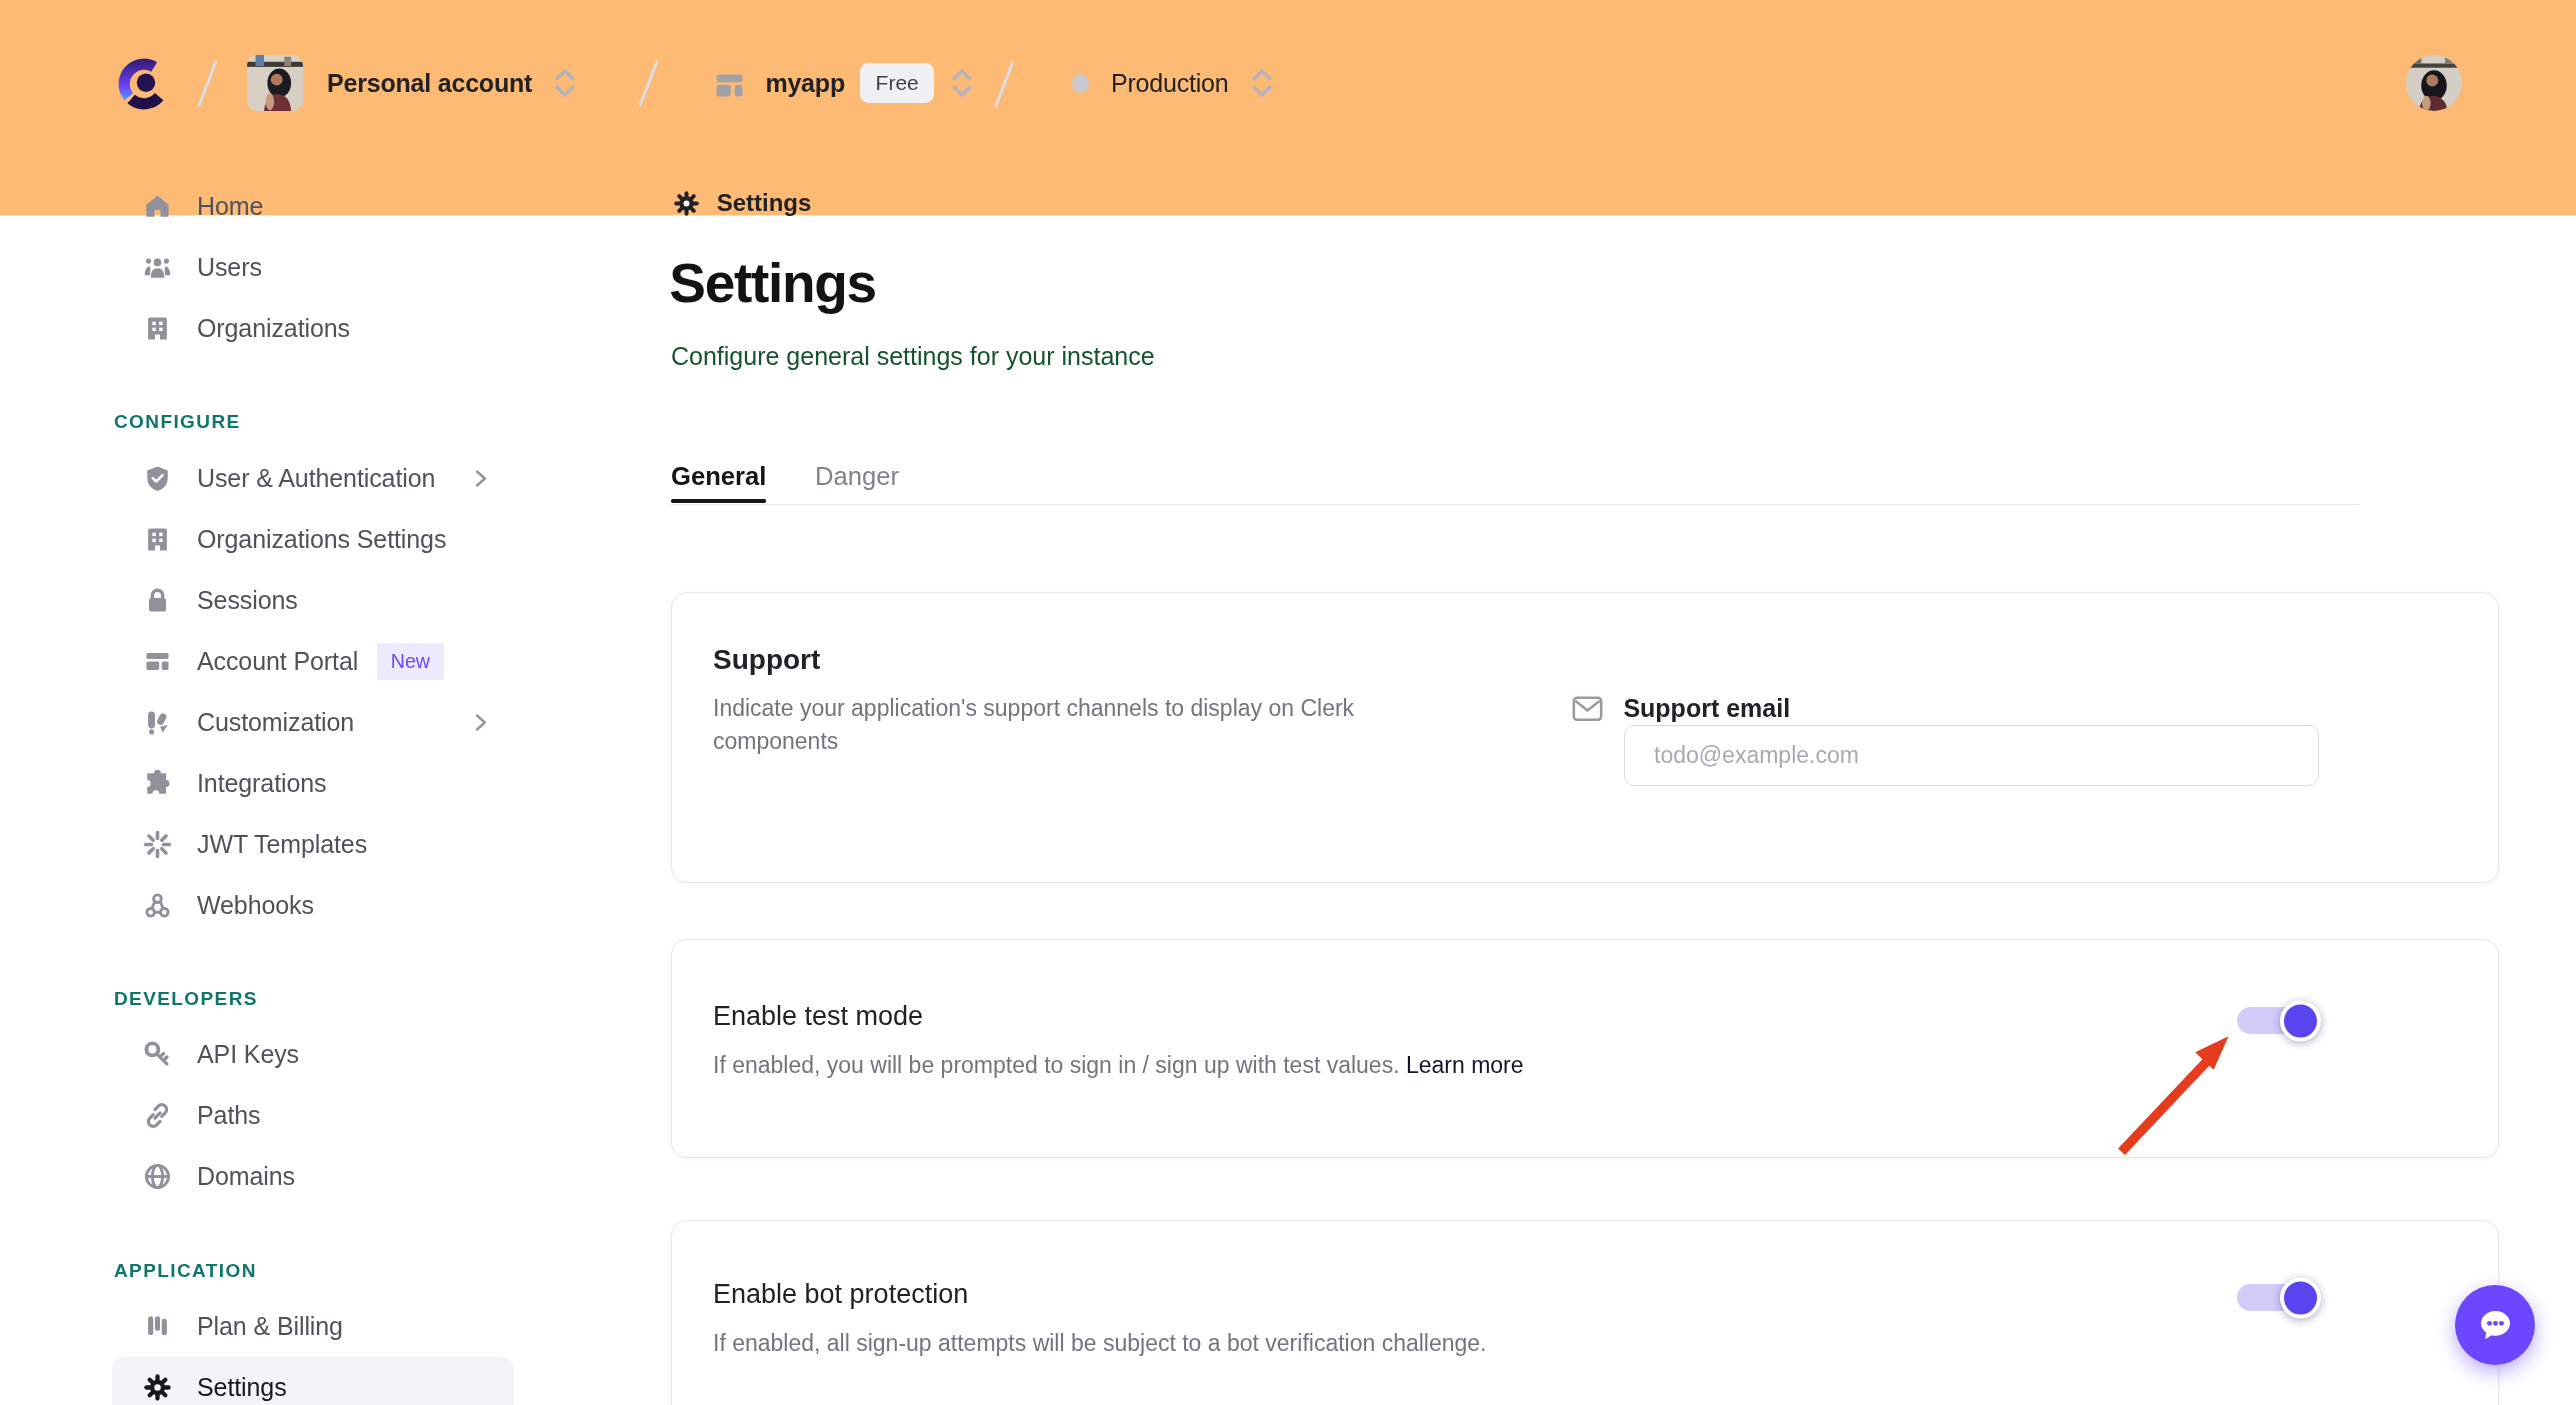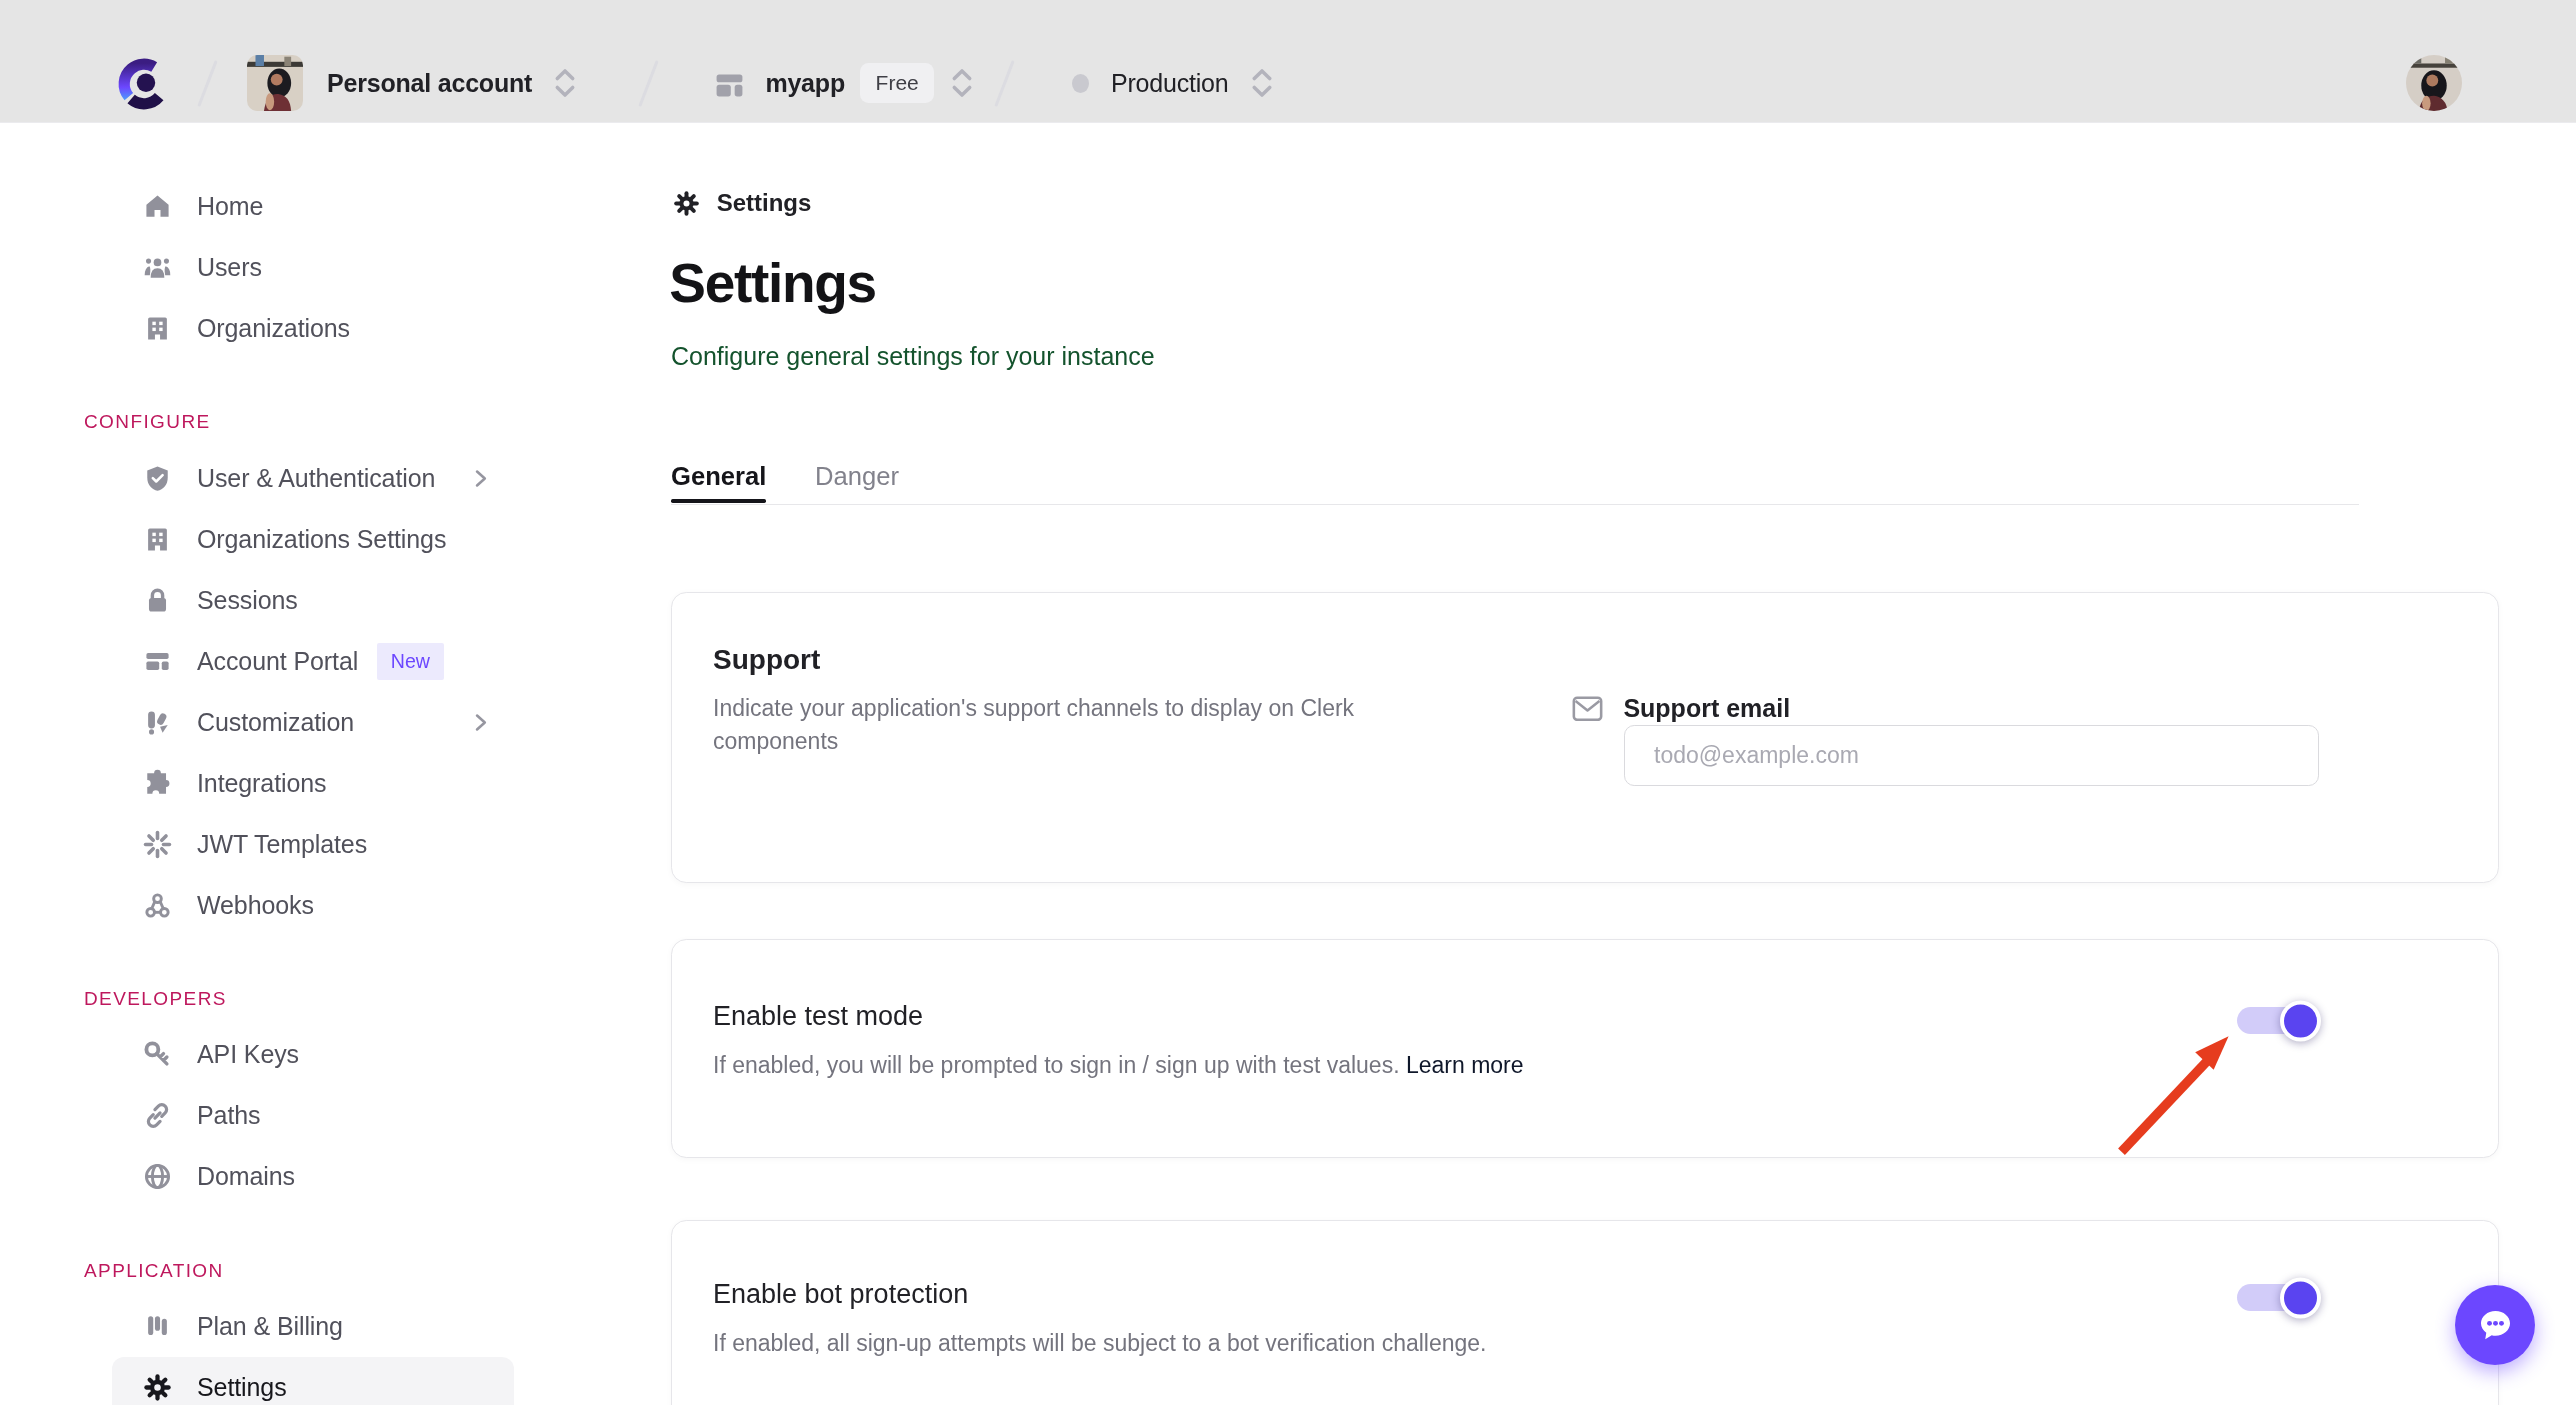--- a/index.html
+++ b/index.html
@@ -1,22 +1,22 @@
 <!DOCTYPE html>
 <html style="font-size:13.6px"><head>
 <meta charset="utf-8">
 <style>
   * { box-sizing: border-box; margin: 0; padding: 0; }
   html, body { width: 2576px; height: 1406px; overflow: hidden; background: #fff;
     font-family: "Liberation Sans", "DejaVu Sans", sans-serif; color: #212126; }
   .abs { position: absolute; }
 
   
-  #header { position: absolute; left: 0; top: 0; width: 2576px; height: 123px;
-    border-bottom: 0.9px solid #ebebee; background: #e5e5e5; }
+  #header { position: absolute; left: 0; top: 0; width: 2576px; height: 216px;
+    border-bottom: 0.9px solid #ebebee; background: #fdba74; }
   .slash-sep { position: absolute; width: 2.6px; height: 49px; background: #dcdce1;
     transform: rotate(21deg); border-radius: 1.7px; top: 59px; }
   .crumb { position: absolute; display: flex; align-items: center; top: 0; height: 166px; cursor: pointer; }
   .crumb-label { font-size: 25px; font-weight: 700; color: #212126; letter-spacing: -0.2px; }
   .crumb-label.medium { font-weight: 500; }
   .avatar-sq { width: 56px; height: 56px; border-radius: 10.2px; overflow: hidden; flex: 0 0 auto; }
   .updown-icon { margin-left: 22px; display: inline-flex; }
   .plan-badge { background: #f0f0f2; border-radius: 8.5px; padding: 7.7px 15.3px;
     font-size: 21px; color: #3f3f46; font-weight: 500; margin-left: 15.3px; }
   .env-dot { width: 17px; height: 19px; border-radius: 50%; background: #c9c9cf; margin-right: 22px; }
@@ -24,22 +24,22 @@
     border-radius: 50%; overflow: hidden; cursor: pointer; }
 
   
   #sidebar { position: absolute; left: 0; top: 166px; width: 671px; bottom: 0; padding-top: 10.2px; }
   .nav-item { height: 61px; display: flex; align-items: center; margin-left: 112px;
     width: 402px; padding-left: 31px; border-radius: 12px; cursor: pointer; }
   .nav-item .nicon { width: 29px; height: 29px; display: inline-flex; flex: 0 0 auto; }
   .nav-item .nlabel { font-size: 25px; color: #51515b; margin-left: 25px; letter-spacing: -0.1px; }
   .nav-item.active { background: #f4f4f6; }
   .nav-item.active .nlabel { color: #17171c; font-weight: 500; }
-  .section-label { margin-left: 84px; height: 24px; line-height: 24px; font-size: 19px;
-    letter-spacing: 1.4px; color: #be185d; font-weight: 400; }
+  .section-label { margin-left: 114px; height: 24px; line-height: 24px; font-size: 19px;
+    letter-spacing: 1.4px; color: #0f766e; font-weight: 700; }
   .s-after-rows { margin-top: 51px; }
   .rows-after-label { margin-top: 13.6px; }
   .expand-chevron { margin-left: auto; margin-right: 24px; display: inline-flex; }
   .new-badge { margin-left: 19px; background: #eceafd; color: #6c47ff; font-size: 19.6px;
     font-weight: 500; padding: 6.8px 13.6px; border-radius: 2px; }
 
   
   #main { position: absolute; left: 671px; top: 166px; width: 1688px; }
   #page-breadcrumb { position: absolute; left: 1.7px; top: 23px; display: flex; align-items: center; }
   #page-breadcrumb .bc-label { font-size: 24px; font-weight: 600; color: #212126; margin-left: 17px; }

